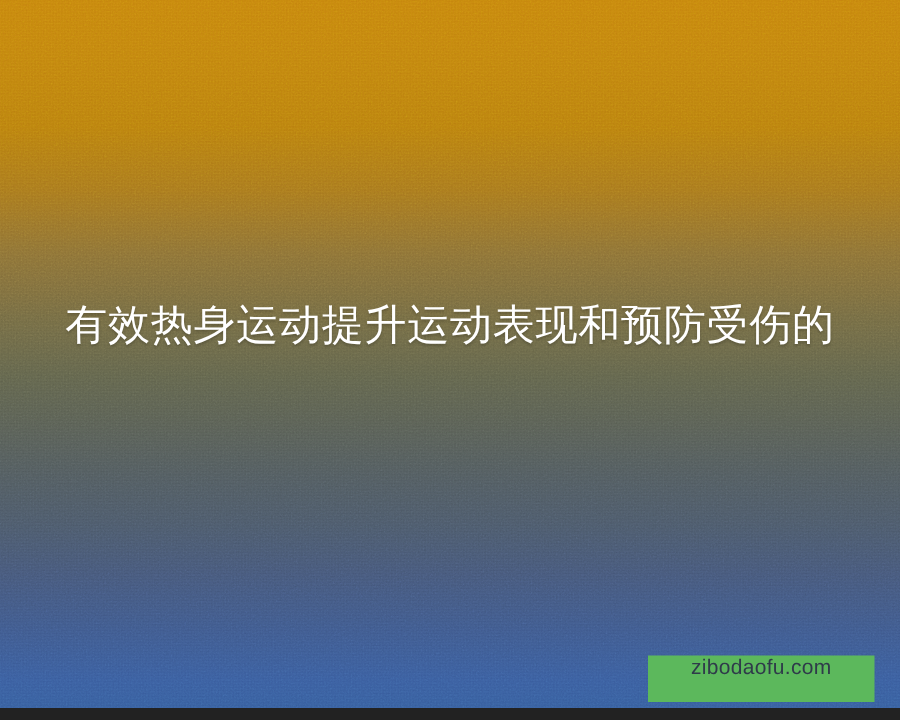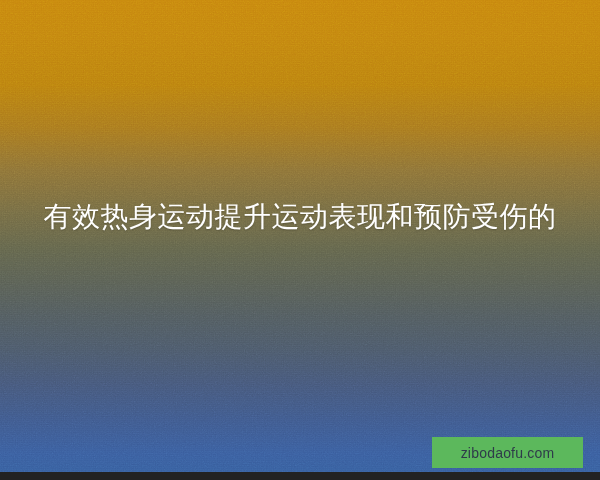--- a/index.html
+++ b/index.html
@@ -79,21 +79,20 @@
 
   
   .watermark-badge {
     position: absolute;
     left: 432px;
     top: 437px;
     width: 151px;
     height: 31px;
     background: #5cb85c;
     display: flex;
-    align-items: center;
     justify-content: center;
   }
   .watermark-text {
     color: #2f3b4a;
     font-size: 14px;
     line-height: 14px;
     letter-spacing: 0.2px;
     font-weight: 400;
   }
 </style>

